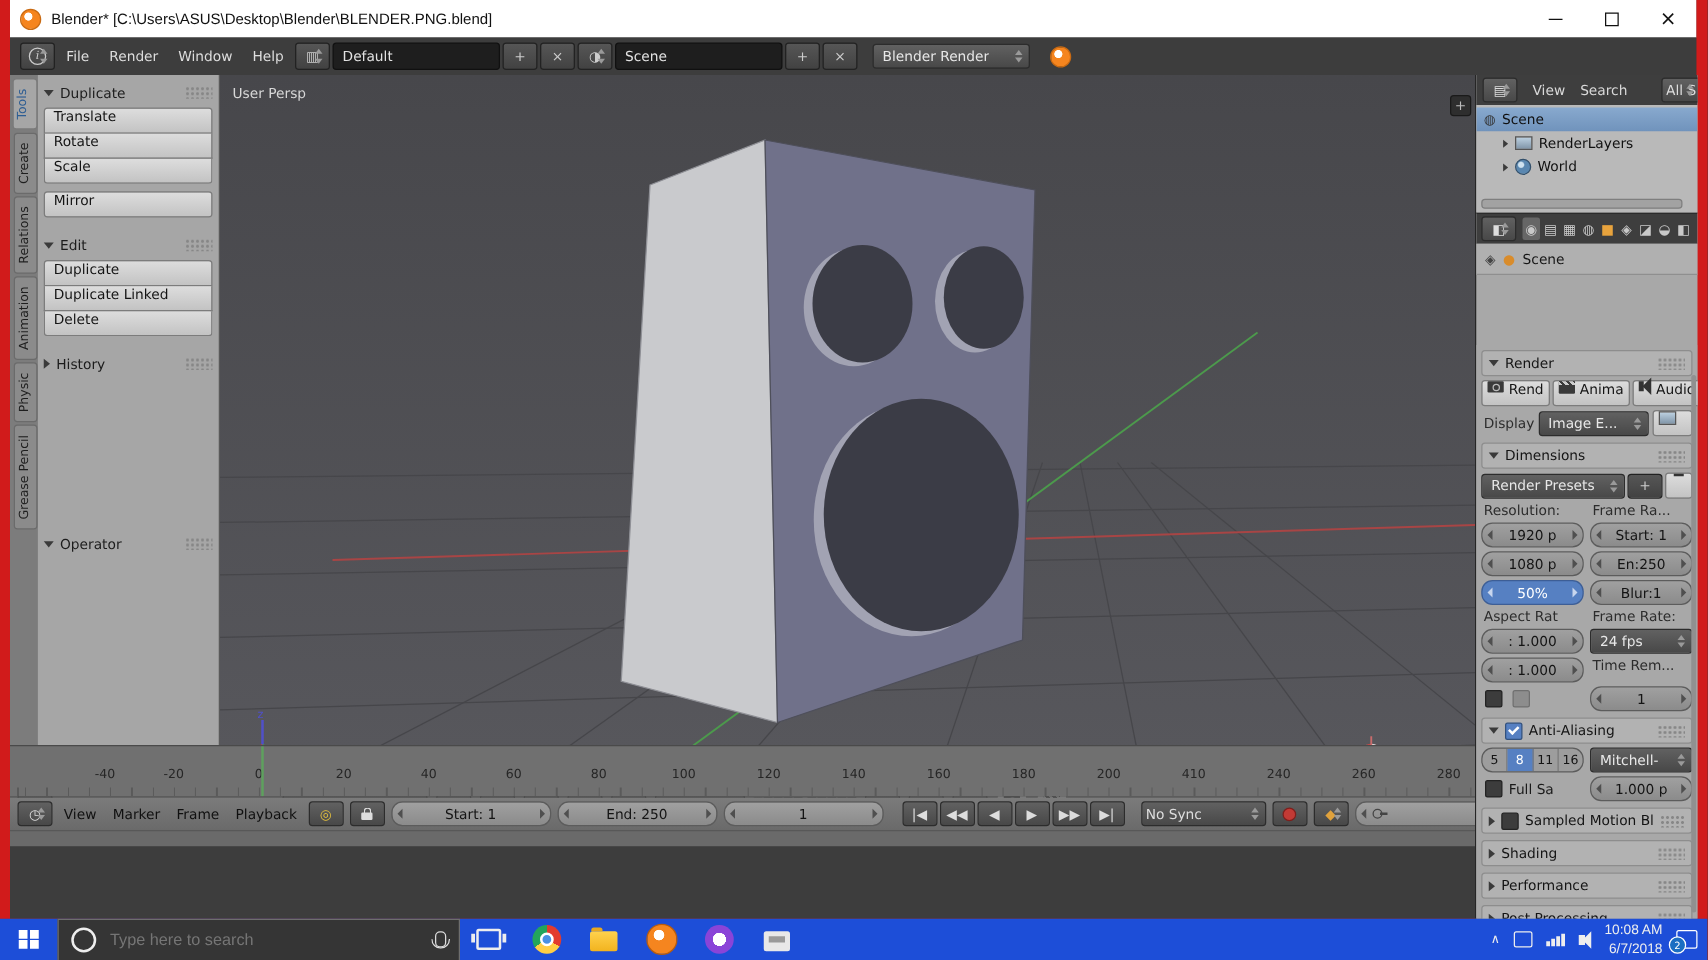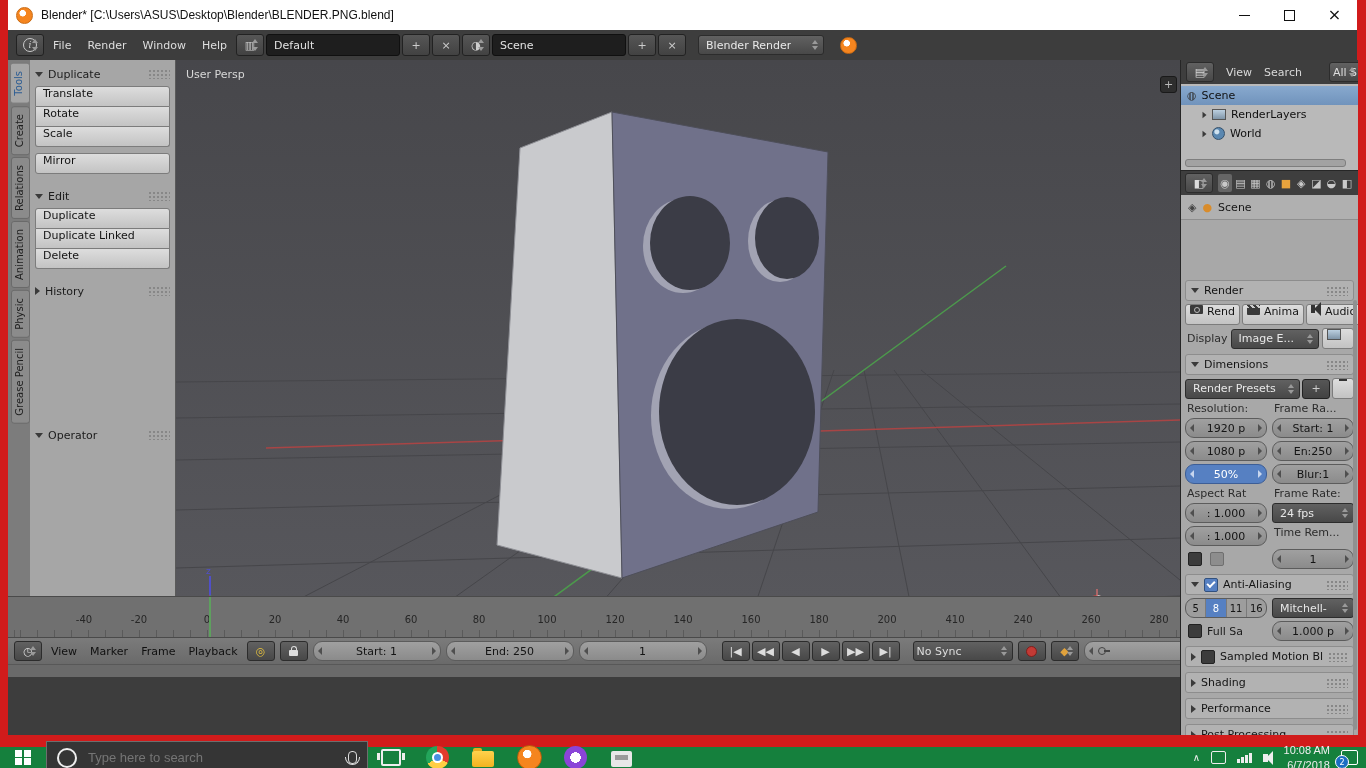--- a/index.html
+++ b/index.html
@@ -133,21 +133,21 @@
   .seg span{flex:1;display:flex;align-items:center;justify-content:center;color:#141414;border-right:1px solid #7a7a7a;font-size:10px}
   .seg span:last-child{border-right:none}
   .seg .on{background:#5680c2;color:#fff}
   .chk{width:12px;height:12px;background:#3c3c3c;border:1px solid #222;border-radius:2px;position:relative;flex:none}
   .chk.on{background:#5680c2;border-color:#32517e}
   .chk.on::after{content:"";position:absolute;left:2px;top:2px;width:6px;height:3px;border-left:2px solid #fff;border-bottom:2px solid #fff;transform:rotate(-45deg)}
   .chk.dis{background:#8d8d8d;border-color:#6f6f6f}
   .pscroll{position:absolute;right:1px;top:240px;width:4px;height:430px;background:#909090;border-radius:2px}
 
   
-  .taskbar{position:absolute;left:0;bottom:0;width:1366px;height:21px;background:#15803d;display:flex;align-items:center;color:#eee}
+  .taskbar{position:absolute;left:0;bottom:0;width:1366px;height:33px;background:#1d4ed8;display:flex;align-items:center;color:#eee}
   .tk{width:46px;height:100%;display:flex;align-items:center;justify-content:center;flex:none}
   .winlogo{display:grid;grid-template-columns:7px 7px;grid-auto-rows:7px;gap:1.5px}
   .winlogo i{background:#fff}
   .search{width:300px;height:32px;background:#353535;border:1px solid #6e6e6e;display:flex;align-items:center;gap:9px;padding:0 10px}
   .cort{width:16px;height:16px;border:2px solid #eee;border-radius:50%;flex:none}
   .searchin{background:transparent;border:none;outline:none;color:#c9c9c9;font-size:13px;font-family:"Liberation Sans",sans-serif;flex:1;min-width:0}
   .mic{width:7px;height:11px;border:1.5px solid #ddd;border-radius:4px;position:relative}
   .mic::after{content:"";position:absolute;left:-4.5px;top:5px;width:13px;height:7px;border:1.5px solid #ddd;border-top:none;border-radius:0 0 8px 8px}
   .tview{width:16px;height:13px;border:2px solid #eee;border-radius:2px;position:relative}
   .tview::before,.tview::after{content:"";position:absolute;top:2px;width:3px;height:7px;background:#eee}

